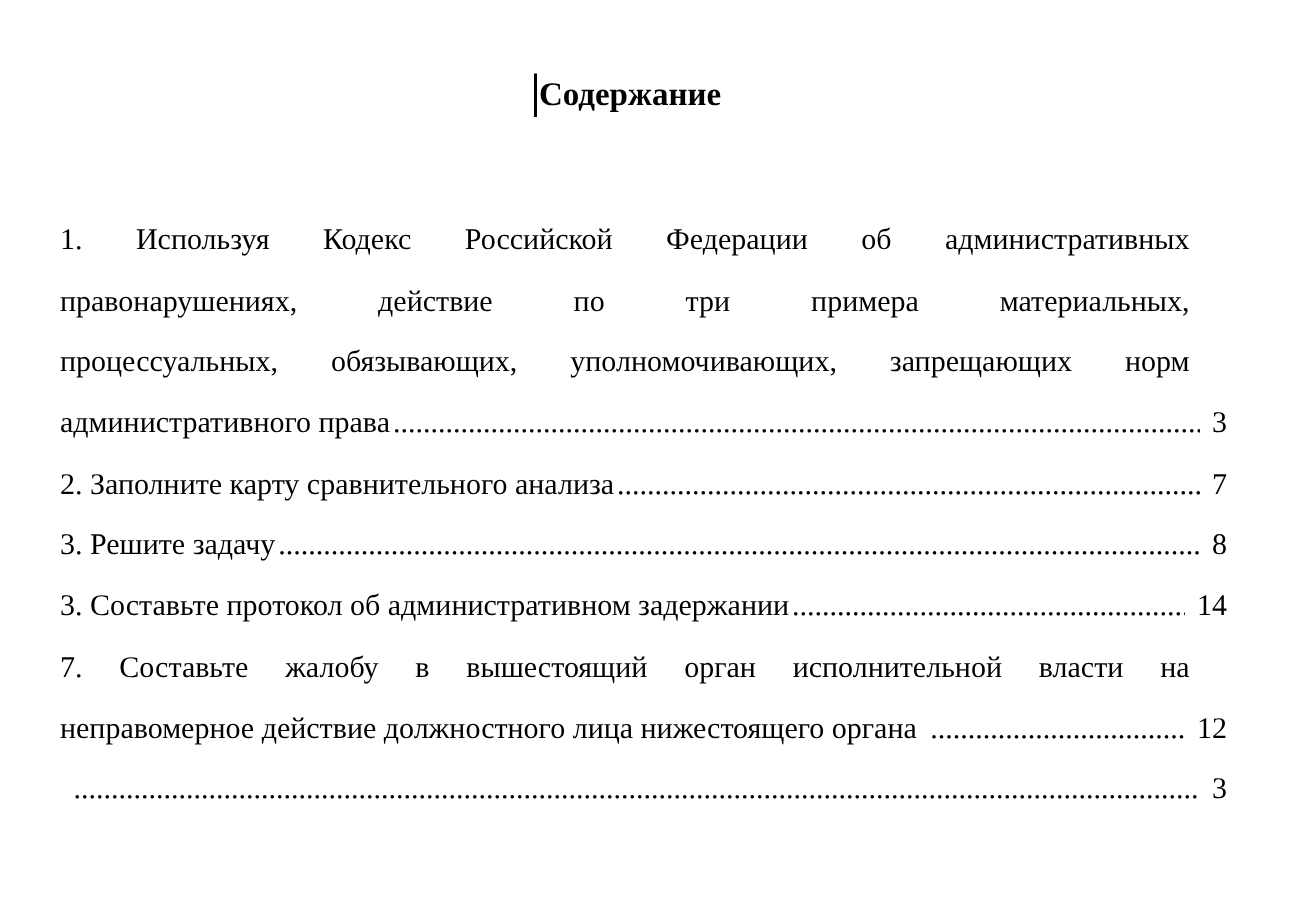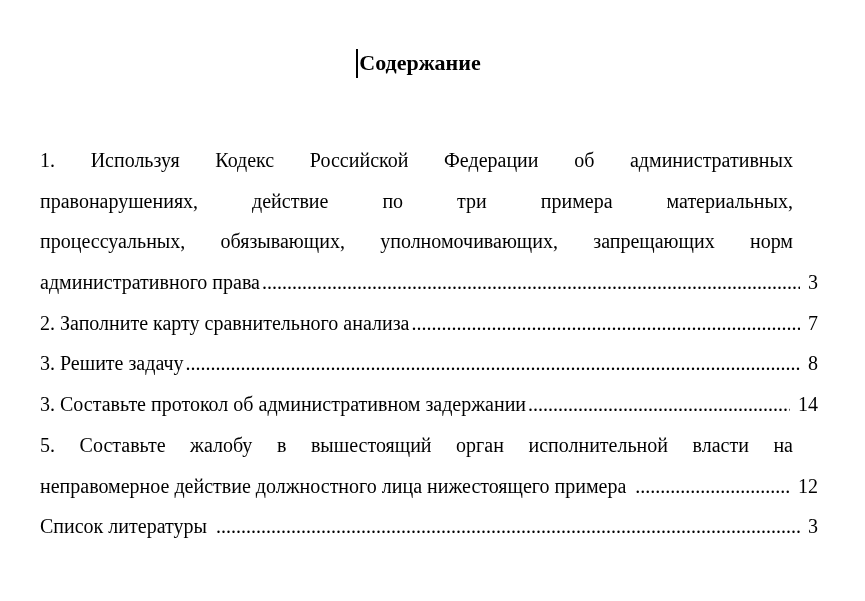--- a/index.html
+++ b/index.html
@@ -99,28 +99,27 @@
       <span class="dots">........................................................................................................................................................................................................</span>
       <span class="pg">8</span>
     </div>
 
     <div class="line lline">
       <span class="t">3. Составьте протокол об административном задержании</span>
       <span class="dots">........................................................................................................................................................................................................</span>
       <span class="pg">14</span>
     </div>
 
-    <div class="line jline">5. Составьте жалобу в вышестоящий орган исполнительной власти на</div>
+    <div class="line jline">7. Составьте жалобу в вышестоящий орган исполнительной власти на</div>
 
     <div class="line lline sp">
-      <span class="t">неправомерное действие должностного лица нижестоящего примера</span>
+      <span class="t">неправомерное действие должностного лица нижестоящего органа</span>
       <span class="dots">........................................................................................................................................................................................................</span>
       <span class="pg">12</span>
     </div>
 
     <div class="line lline sp">
-      <span class="t">Список литературы</span>
       <span class="dots">........................................................................................................................................................................................................</span>
       <span class="pg">3</span>
     </div>
 
   </div>
 </div>
 
 </body></html>

